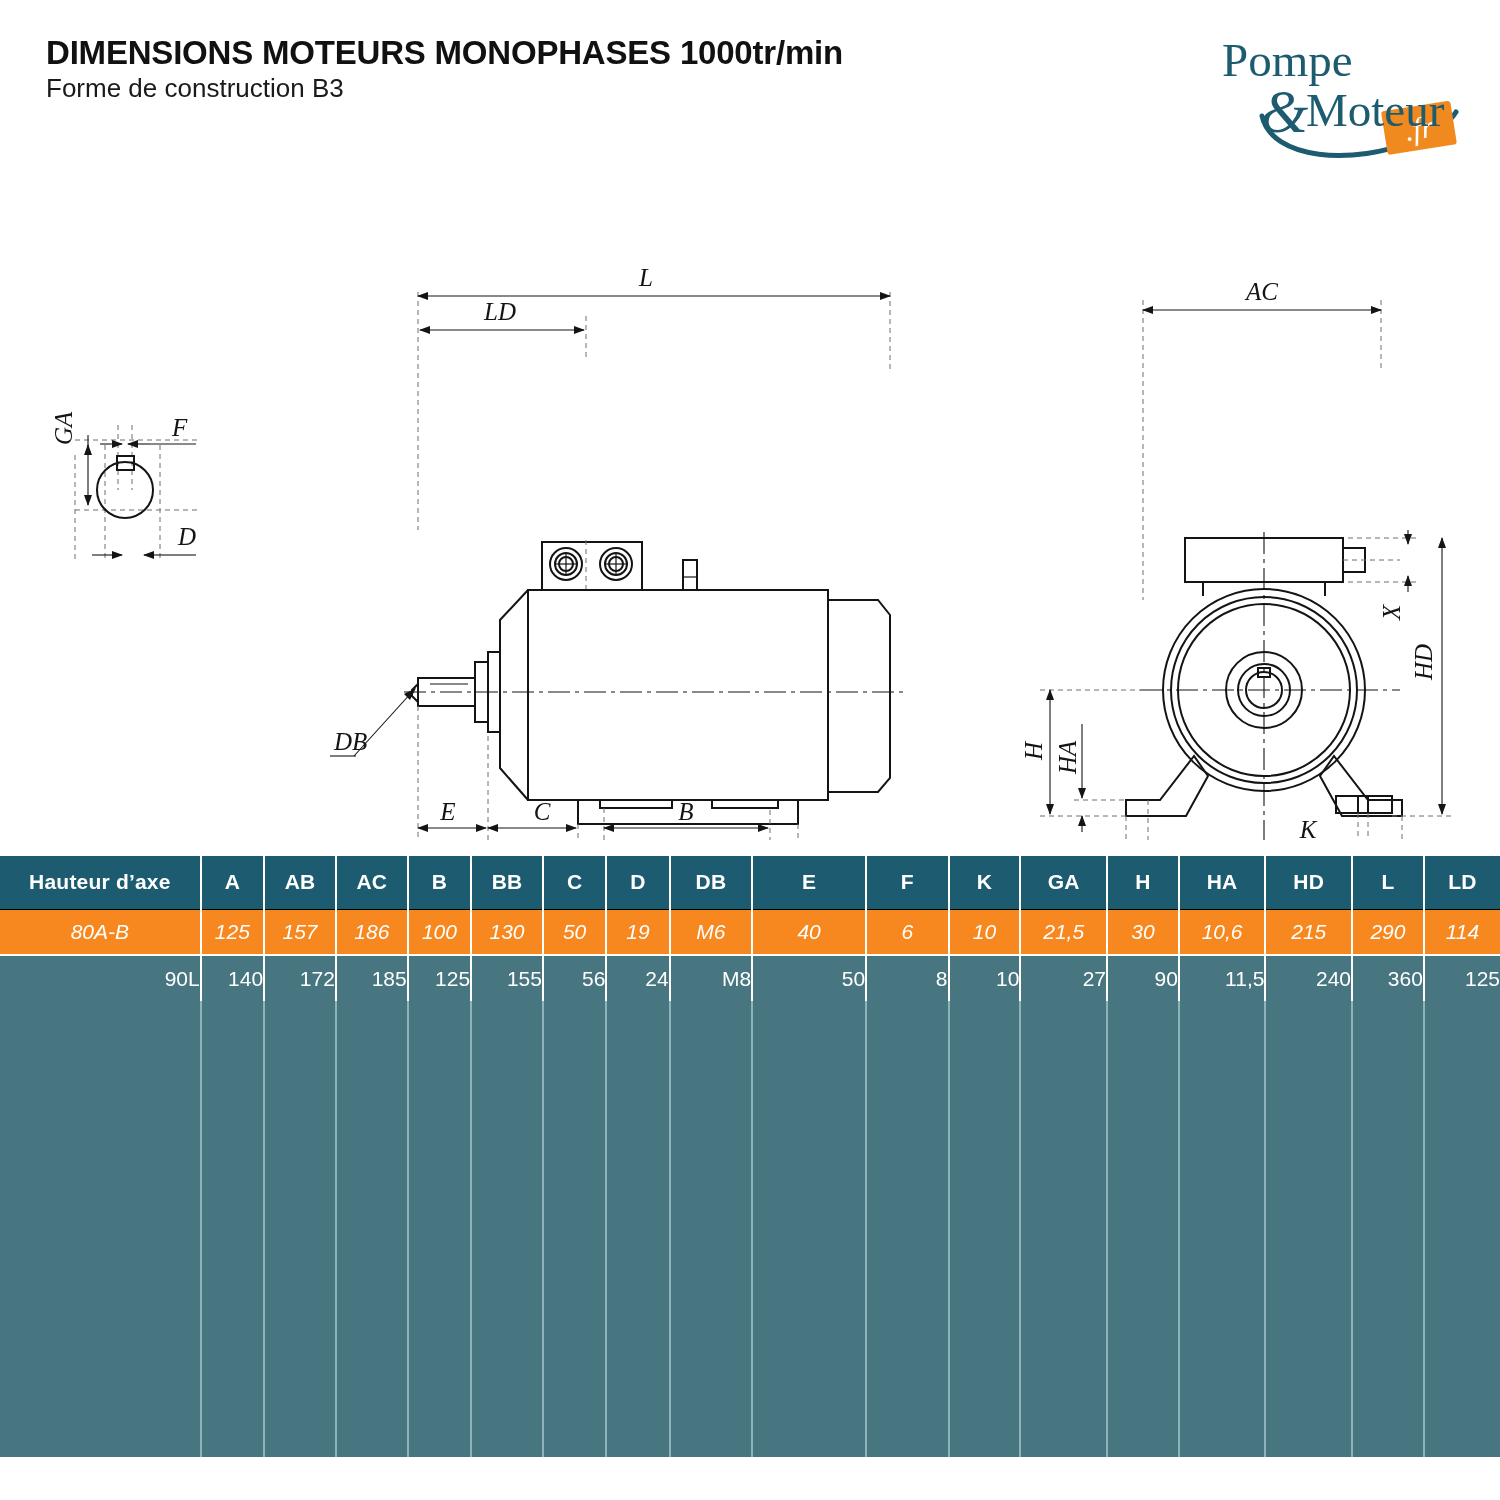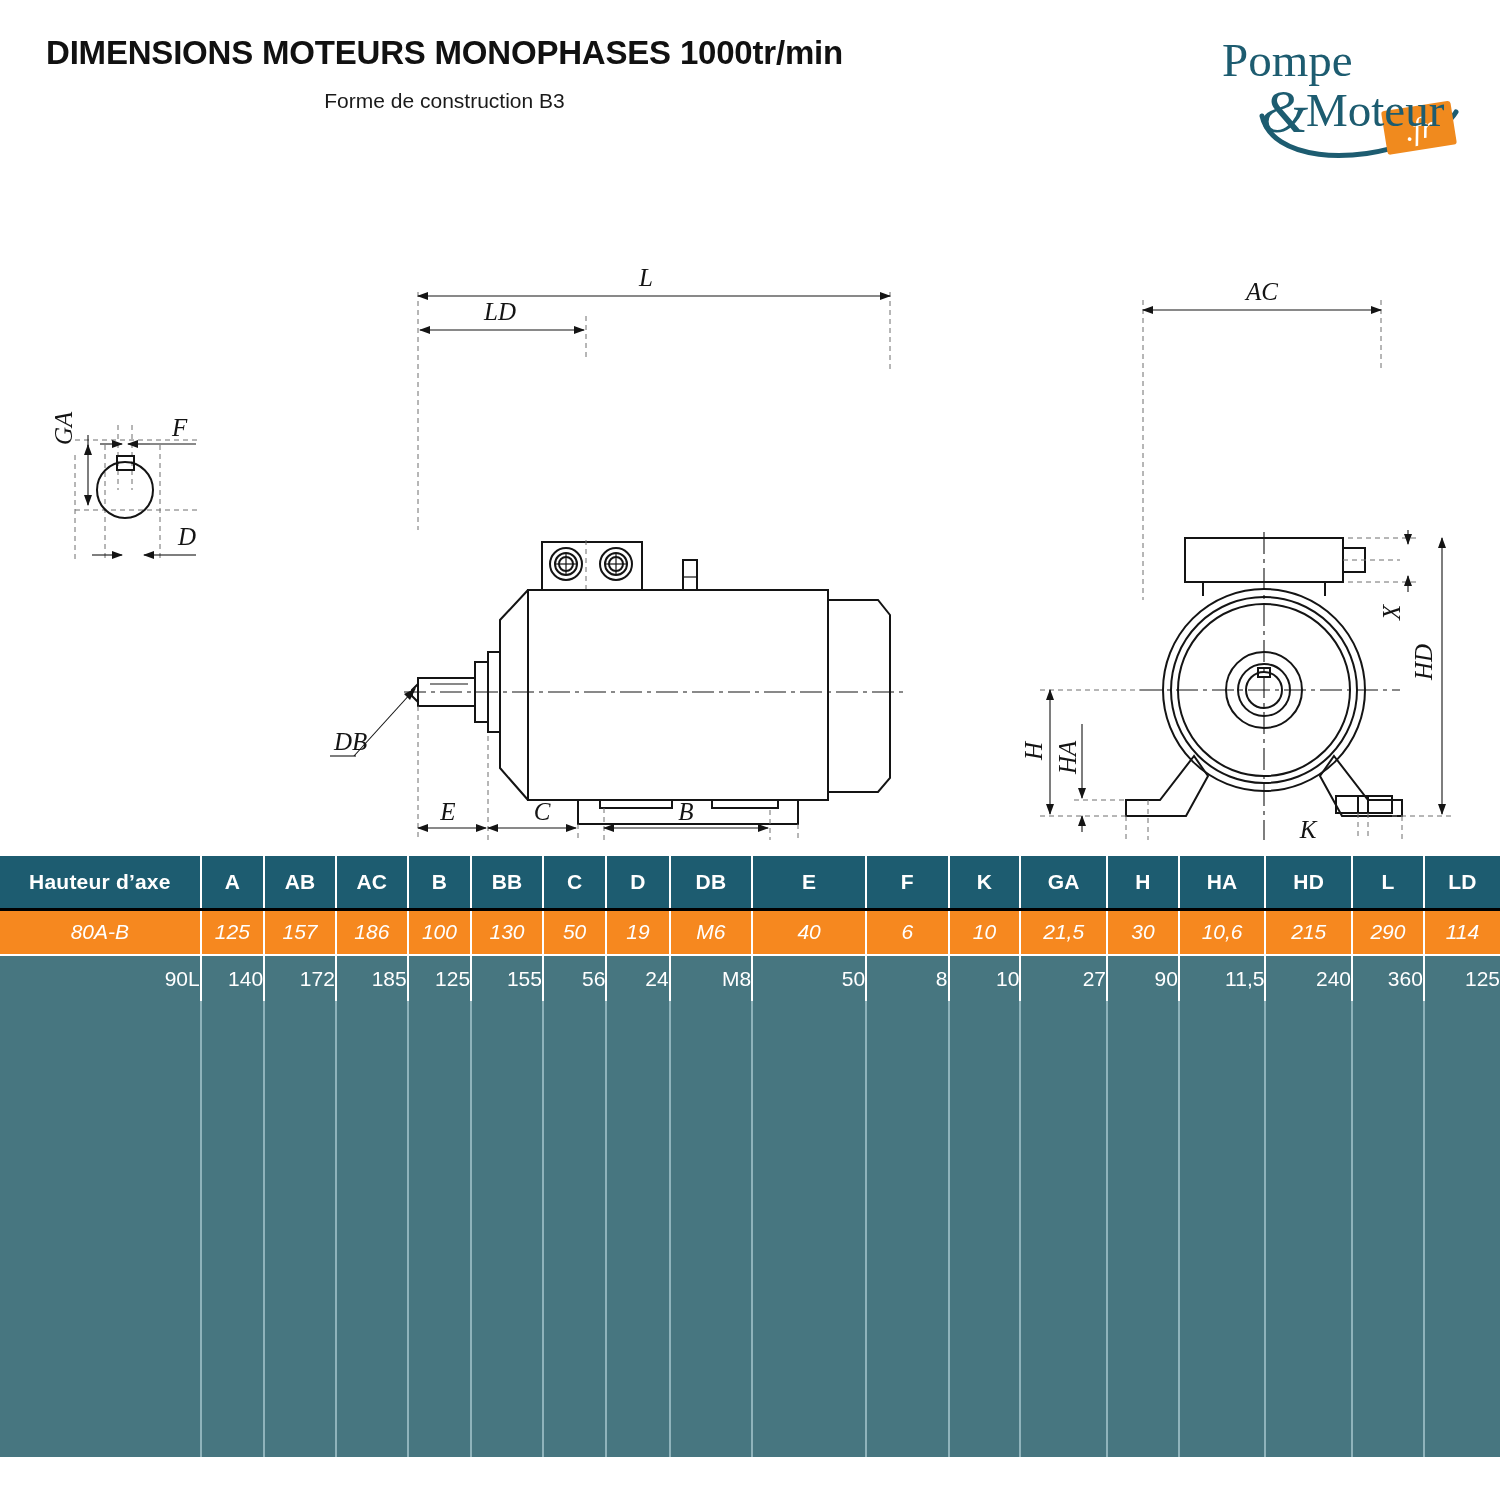--- a/index.html
+++ b/index.html
@@ -5,28 +5,28 @@
   * { box-sizing: border-box; margin: 0; padding: 0; }
   html, body {
     width: 1500px; height: 1500px;
     background: #ffffff;
     font-family: "Liberation Sans", sans-serif;
     overflow: hidden;
   }
   .page { position: relative; width: 1500px; height: 1500px; background:#fff; }
 
   
-  .header { position:absolute; left:0; top:0; width:1500px; height:190px;text-align:center; }
+  .header { position:absolute; left:0; top:0; width:1500px; height:190px; }
   .title-block { position:absolute; left:46px; top:36px; }
   .doc-title {
     font-size: 33px; font-weight: 700; color:#111; letter-spacing:-0.2px;
     line-height: 1.05; white-space: nowrap;
   }
   .doc-subtitle {
-    font-size: 21px; font-weight: 400; color:#1a1a1a; margin-top: 18px;
+    font-size: 26px; font-weight: 400; color:#1a1a1a; margin-top: 2px;
     white-space: nowrap;
   }
 
   
   .logo { position:absolute; right:30px; top:28px; width:268px; height:140px; }
   .logo svg { display:block; }
 
   
   .drawing { position:absolute; left:0; top:200px; width:1500px; height:640px; }
   .drawing svg { display:block; }
@@ -41,21 +41,21 @@
     color:#ffffff; font-family:"Liberation Sans", sans-serif;
     border-left: 2px solid #ffffff;
     border-right: 0;
     padding: 0;
   }
   table.dims th:first-child, table.dims td:first-child { border-left: 0; }
   thead th {
     background: #1d5c70;
     height: 53px;
     font-size: 21px; font-weight: 700;
-    border-bottom: 3px solid #000000;
+    border-bottom: 1px solid #000000;
     letter-spacing: 0.2px;
   }
   thead th.axis-head { font-size: 21px; }
   tbody tr { height: 46px; }
   tbody td { font-size: 21px; font-weight: 400; }
   tr.row-orange td { background:#f6881f; border-bottom: 2px solid #ffffff; font-style: italic; }
   tr.row-teal td   { background:#45818e; border-bottom: 2px solid #ffffff; }
   tr.row-slate td  { background:#477680; border-bottom: 0; text-align: right; }
   tr.filler td {
     background:#477680; height: 456px; border-left: 2px solid #8fb3bb;

